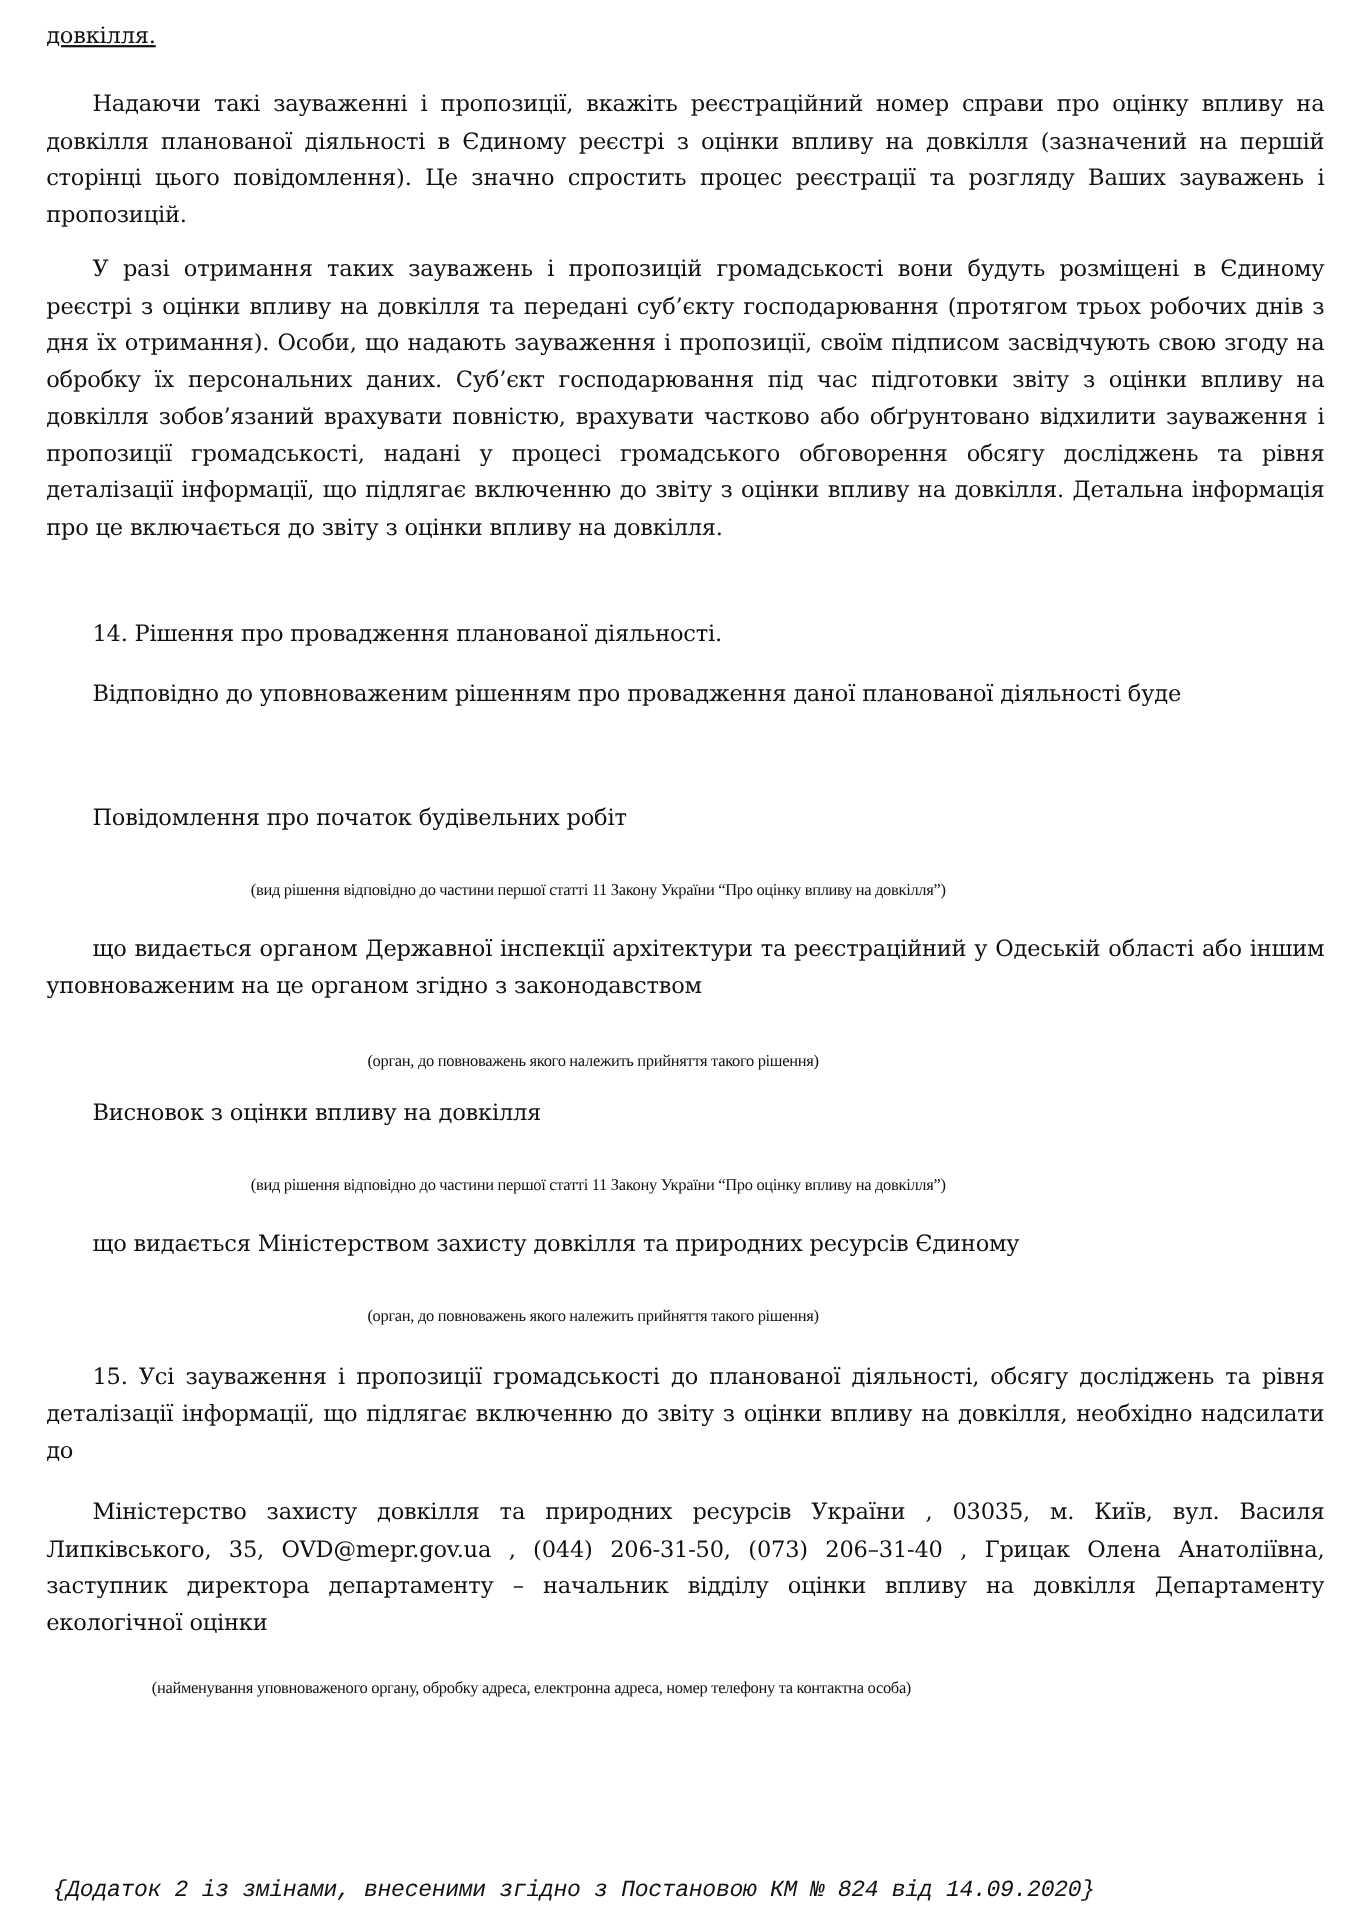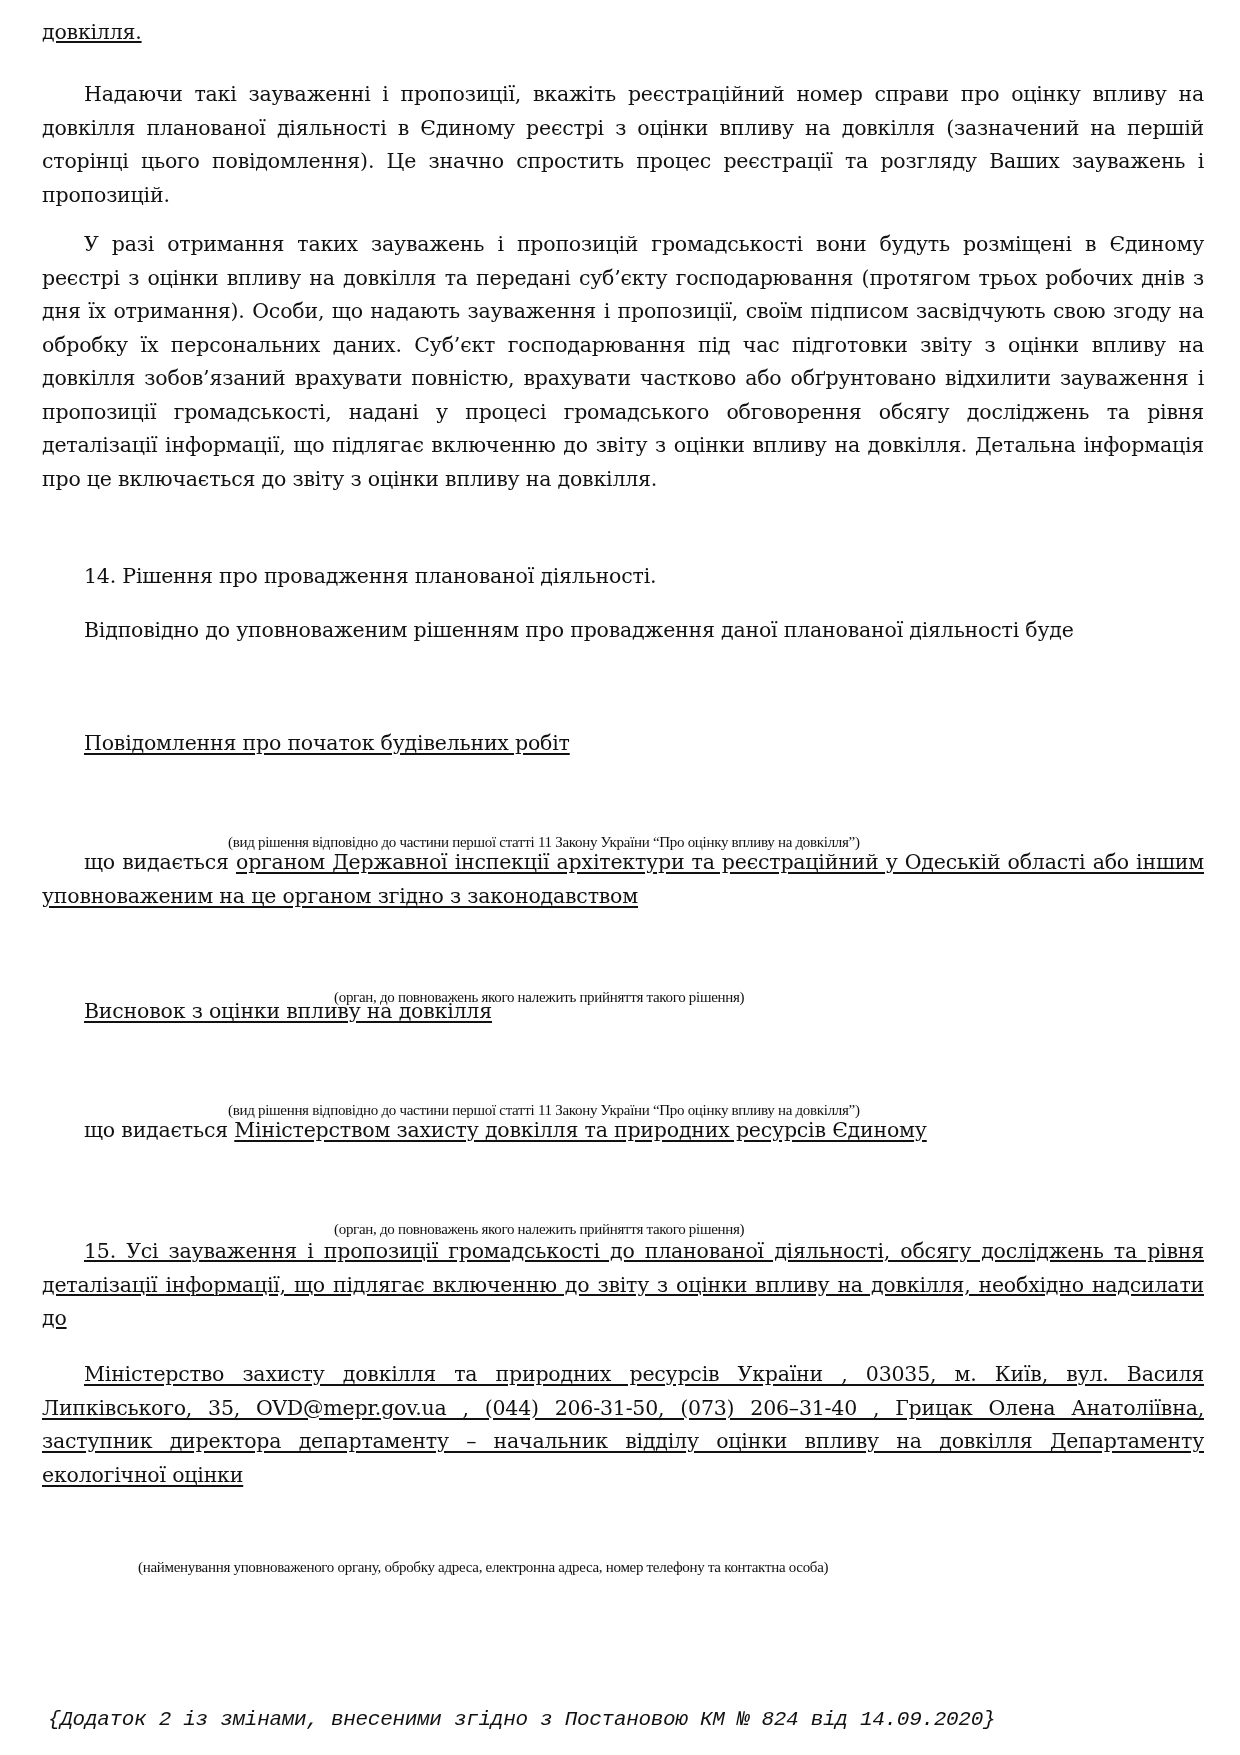--- a/index.html
+++ b/index.html
@@ -8,24 +8,24 @@
     font-family: "DejaVu Serif", serif; color: #111111;
   }
   .page { position: absolute; left: 42px; top: 0; width: 1162px; }
   .p {
     position: absolute; left: 0; width: 1162px;
     font-size: 20.5px; line-height: 33.5px; text-align: justify;
     letter-spacing: -0.2px;
   }
   .p.indent { text-indent: 42px; }
   .last-left { text-align-last: left; }
-  .u { text-decoration: underline; text-underline-offset: 3px; text-decoration-thickness: 1.5px; }
+  .u { text-underline-offset: 3px; text-decoration-thickness: 1.5px; }
   .caption {
     position: absolute; font-size: 15px; line-height: 20px; letter-spacing: -0.3px;
-    font-family: "Liberation Serif", serif; white-space: nowrap; margin-top: 32px;
+    font-family: "Liberation Serif", serif; white-space: nowrap;
   }
   .footnote {
     position: absolute; left: 6px; top: 1708px; font-size: 21px; font-style: italic;
     font-family: Liberation Mono, monospace; letter-spacing: -0.3px; white-space: nowrap;
   }
 </style>
 </head>
 <body>
 
 <div class="page">
@@ -49,21 +49,21 @@
   <div class="caption" style="left:292px; top:955px;">(орган, до повноважень якого належить прийняття такого рішення)</div>
 
   <div class="p indent" style="top:995px;">
     <span class="u">Висновок з оцінки впливу на довкілля</span>
   </div>
   <div class="caption" style="left:186px; top:1068px;">(вид рішення відповідно до частини першої статті 11 Закону України “Про оцінку впливу на довкілля”)</div>
 
   <div class="p indent" style="top:1114px;"><span>що видається </span><span class="u">Міністерством захисту довкілля та природних ресурсів Єдиному</span></div>
   <div class="caption" style="left:292px; top:1187px;">(орган, до повноважень якого належить прийняття такого рішення)</div>
 
-  <div class="p indent last-left" style="top:1235px;text-decoration:underline;">15. Усі зауваження і пропозиції громадськості до планованої діяльності, обсягу досліджень та рівня деталізації інформації, що підлягає включенню до звіту з оцінки впливу на довкілля, необхідно надсилати до</div>
+  <div class="p indent last-left" style="top:1235px;">15. Усі зауваження і пропозиції громадськості до планованої діяльності, обсягу досліджень та рівня деталізації інформації, що підлягає включенню до звіту з оцінки впливу на довкілля, необхідно надсилати до</div>
 
   <div class="p indent last-left" style="top:1358px;">
     <span class="u">Міністерство захисту довкілля та природних ресурсів України , 03035, м. Київ, вул. Василя Липківського, 35, OVD@mepr.gov.ua , (044) 206-31-50, (073) 206–31-40 , Грицак Олена Анатоліївна, заступник директора департаменту – начальник відділу оцінки впливу на довкілля Департаменту екологічної оцінки</span>
   </div>
   <div class="caption" style="left:96px; top:1525px;">(найменування уповноваженого органу, обробку адреса, електронна адреса, номер телефону та контактна особа)</div>
 
   <div class="footnote">{Додаток 2 із змінами, внесеними згідно з Постановою КМ № 824 від 14.09.2020}</div>
 </div>
 
 </body></html>

